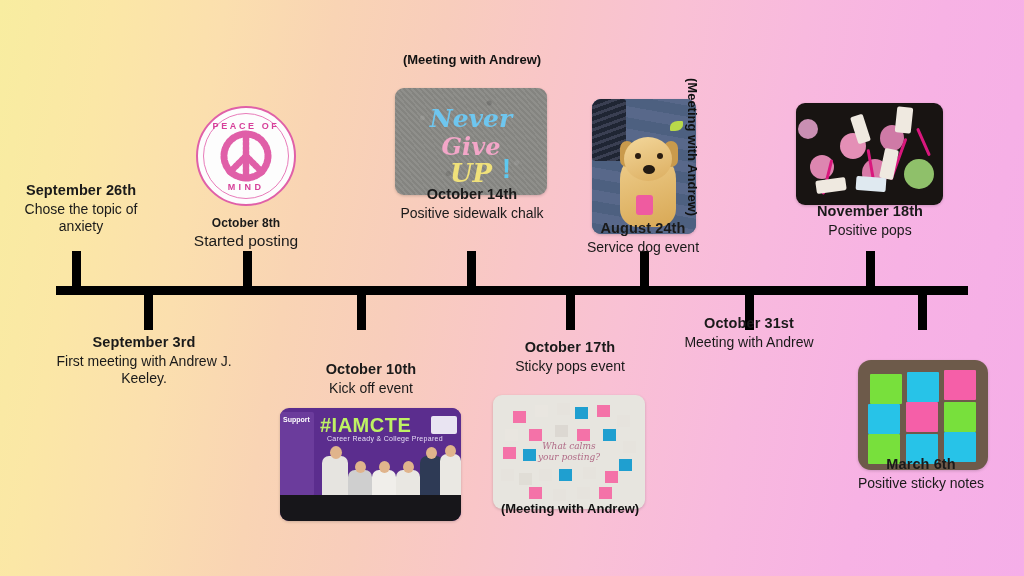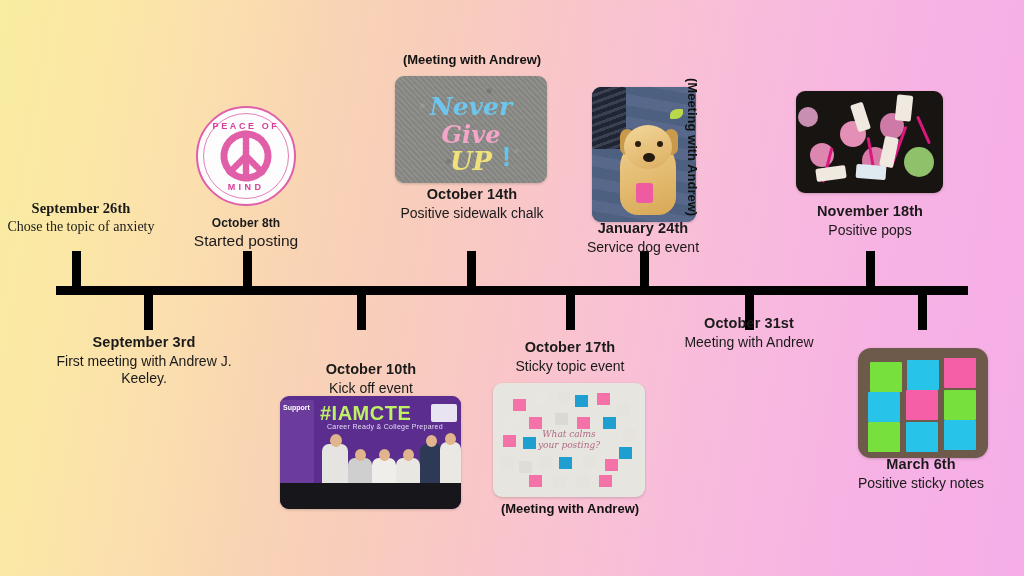--- a/index.html
+++ b/index.html
@@ -36,21 +36,21 @@
   .label .desc{font-size:14px;display:block;margin-top:2px;}
   .label.big .date{font-size:12px;}
   .label.big .desc{font-size:15.5px;}
 
   .note{position:absolute;font-weight:bold;font-size:13px;color:#111;text-align:center;}
   .note.vert{
     transform:rotate(90deg);transform-origin:left top;white-space:nowrap;
   }
 
   
-  .photo{position:absolute;border-radius:9px;overflow:hidden;box-shadow:0 1px 3px rgba(0,0,0,.18);}
+  .photo{position:absolute;border-radius:9px;overflow:hidden;box-shadow:0 1px 3px rgba(0,0,0,.18);margin-top:12px;}
 
   
   .logo{position:absolute;left:196px;top:106px;width:100px;height:100px;border-radius:50%;
         background:#fdfdfd;border:2px solid #e060a8;box-sizing:border-box;}
   .logo .ring{position:absolute;inset:5px;border-radius:50%;border:1.5px solid #e87cba;}
   .logo .txt-top,.logo .txt-bot{position:absolute;left:0;width:100%;text-align:center;
         color:#d6409a;font-size:9px;font-weight:bold;letter-spacing:2.6px;}
   .logo .txt-top{top:13px;}
   .logo .txt-bot{bottom:12px;letter-spacing:3.4px;}
   .peace{position:absolute;left:50%;top:50%;width:52px;height:52px;margin:-26px 0 0 -26px;}
@@ -113,21 +113,21 @@
   .swall{left:493px;top:383px;width:152px;height:114px;background:#e7e5df;}
   .swall .s{position:absolute;width:13px;height:12px;}
   .swall .q{position:absolute;left:24px;top:46px;width:104px;text-align:center;
      font-family:"DejaVu Serif",serif;color:#b06a86;font-size:9px;font-style:italic;line-height:1.25;}
 
   
   .sgrid{left:858px;top:348px;width:130px;height:110px;background:#6d5a4a;border-radius:13px;}
   .sgrid .g{position:absolute;width:32px;height:30px;border-radius:1px;}
 
   
-  #lb-sep{left:6px;top:200px;width:150px;font-family:Liberation Serif, serif;}
+  #lb-sep{left:6px;top:182px;width:150px;}
   #lb-oct3{left:42px;top:334px;width:204px;}
   #lb-oct8{left:170px;top:216px;width:152px;}
   #lb-oct10{left:290px;top:361px;width:162px;}
   #lb-oct14{left:396px;top:186px;width:152px;}
   #lb-oct17{left:490px;top:339px;width:160px;}
   #lb-oct24{left:562px;top:220px;width:162px;}
   #lb-oct31{left:660px;top:315px;width:178px;}
   #lb-nov18{left:792px;top:203px;width:156px;}
   #lb-mar6{left:842px;top:456px;width:158px;}
 
@@ -294,25 +294,25 @@
     <span class="desc">Kick off event</span>
   </div>
 
   <div class="label" id="lb-oct14">
     <span class="date">October 14th</span>
     <span class="desc">Positive sidewalk chalk</span>
   </div>
 
   <div class="label" id="lb-oct17">
     <span class="date">October 17th</span>
-    <span class="desc">Sticky topic event</span>
+    <span class="desc">Sticky pops event</span>
   </div>
 
   <div class="label" id="lb-oct24">
-    <span class="date">January  24th</span>
+    <span class="date">August  24th</span>
     <span class="desc">Service dog event</span>
   </div>
 
   <div class="label" id="lb-oct31">
     <span class="date">October 31st</span>
     <span class="desc">Meeting with Andrew</span>
   </div>
 
   <div class="label" id="lb-nov18">
     <span class="date">November 18th</span>

